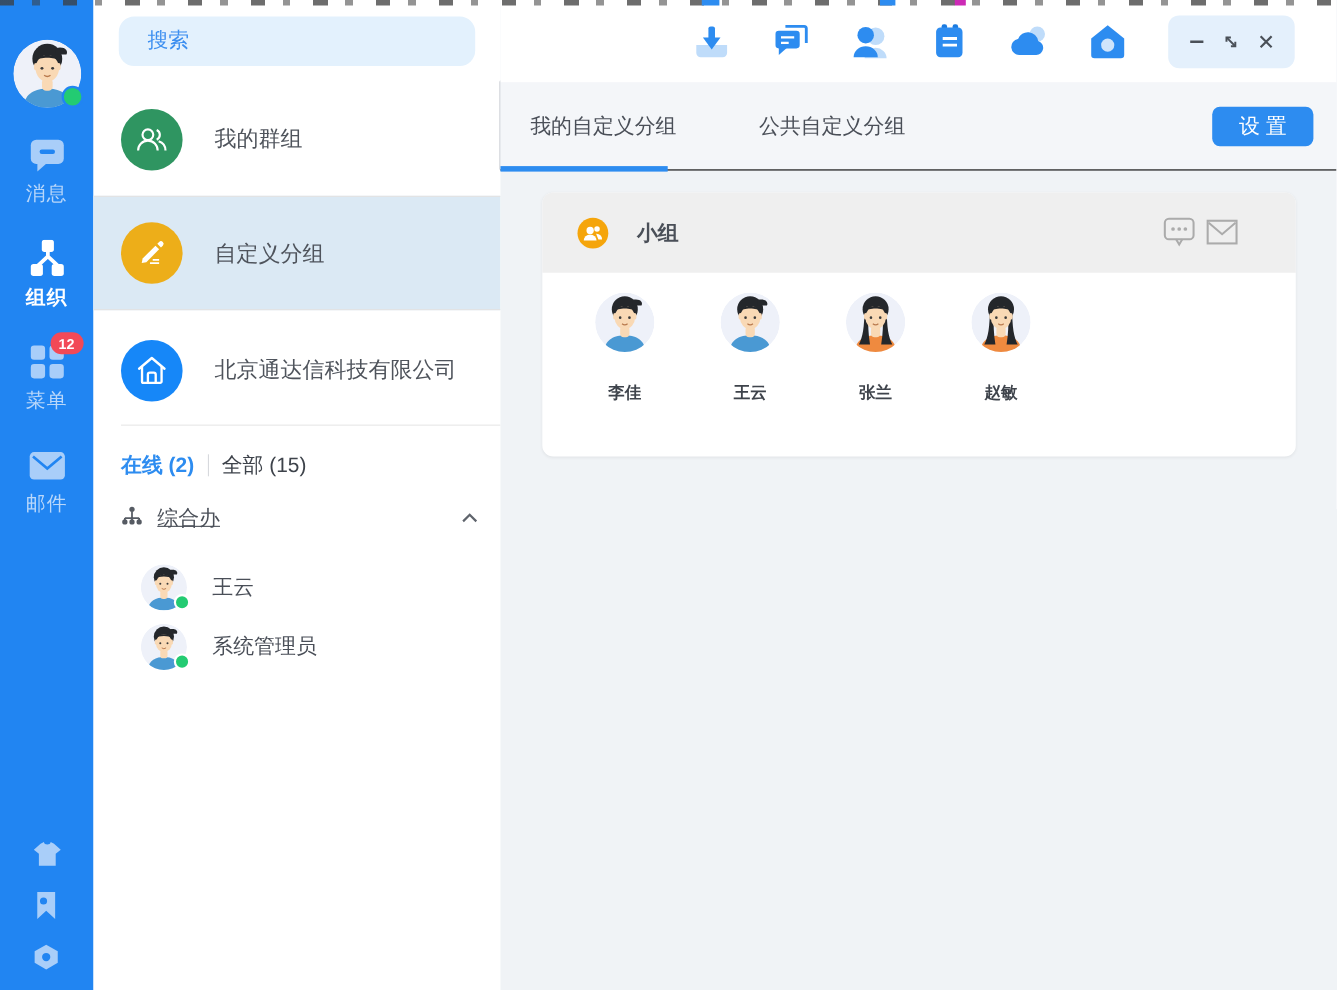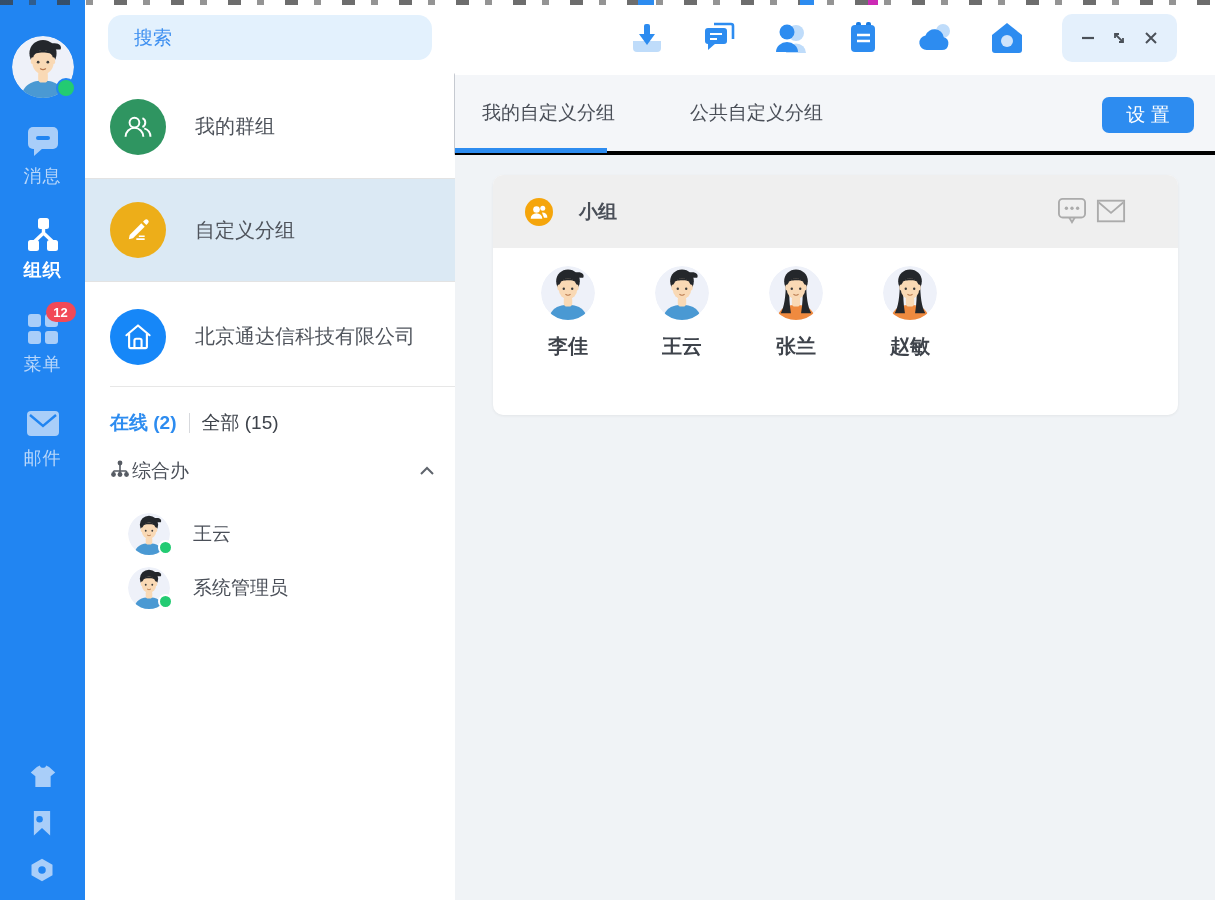--- a/index.html
+++ b/index.html
@@ -39,62 +39,62 @@
   .group-row { position:absolute; left:0; width:100%; height:93px; display:flex; align-items:center; padding-left:25px; cursor:pointer; }
   .group-row.selected { background:var(--selected_row); height:104px; border-top:1px solid #e3e3e3; border-bottom:1px solid #e3e3e3;text-align:right; }
   .group-circle { width:56px; height:56px; border-radius:50%; display:flex; align-items:center; justify-content:center; flex:0 0 auto; }
   .group-label { margin-left:29px; font-size:20px; color:#4f545c; white-space:nowrap; }
   .panel-divider { position:absolute; left:25px; right:0; height:1px; background:#e7e7e7; }
   .counts-row { position:absolute; top:410px; left:25px; display:flex; align-items:center; font-size:19px; }
   .counts-online { color:var(--accent); font-weight:bold; cursor:pointer; }
   .counts-sep { width:1px; height:20px; background:#d7d9dd; margin:0 12px; }
   .counts-all { color:#3e434b; cursor:pointer; }
   .dept-row { position:absolute; top:455px; left:25px; right:20px; height:32px; display:flex; align-items:center; cursor:pointer; }
-  .dept-label { margin-left:2px; font-size:19px; color:#4a4f58; }
+  .dept-label { margin-left:13px; font-size:19px; color:#4a4f58;text-decoration:underline; }
   .dept-chevron { margin-left:auto; display:flex; }
   .member-row { position:absolute; left:0; width:100%; height:52px; display:flex; align-items:center; padding-left:43px; cursor:pointer; }
   .member-ava { position:relative; width:42px; height:42px; flex:0 0 auto; }
   .member-ava .avatar-circle { width:42px; height:42px; }
   .member-dot { position:absolute; right:-3px; bottom:0; width:15px; height:15px; border-radius:50%;
     background:var(--online_green); border:2px solid #fff; }
   .member-name { margin-left:23px; font-size:19px; color:#4a4f58; }
   .panel-scrollthumb { position:absolute; top:73px; left:369px; width:3px; height:82px; background:#c6cad1; border-radius:2px; cursor:pointer; }
 
   
   .main { position:absolute; top:0; left:455px; right:0; height:100%; background:var(--content_bg); }
   .topbar { position:absolute; top:0; left:0; right:0; height:75px; background:#fff;
     display:flex; align-items:center; justify-content:flex-end; gap:38px; padding-right:38px; }
   .tool-ic { width:34px; height:34px; cursor:pointer; flex:0 0 auto; }
   .win-controls { width:115px; height:48px; background:var(--controls_bg); border-radius:10px;
     display:flex; align-items:center; justify-content:space-around; padding:0 10px; flex:0 0 auto; }
   .win-btn { width:18px; height:18px; display:flex; align-items:center; justify-content:center; cursor:pointer; }
 
   .tabbar { position:absolute; top:75px; left:0; right:0; height:80px; background:var(--tabbar_bg);
-    border-bottom:4px solid #000000; display:flex; align-items:center; }
+    border-bottom:1px solid #000000; display:flex; align-items:center; }
   .tab { position:relative; height:100%; display:flex; align-items:center; font-size:19px; color:#4a4f58; cursor:pointer; }
   .tab-1 { padding:0 25px 0 27px; }
   .tab-2 { padding:0 25px; margin-left:25px; }
   .tab-underline { position:absolute; left:0; bottom:-2px; width:152px; height:5px; background:var(--accent); }
   .settings-btn { position:absolute; right:21px; top:22px; width:92px; height:36px; border:none; border-radius:7px;
     background:var(--accent); color:#fff; font-size:19px; cursor:pointer; font-family:inherit; }
 
   .content { position:absolute; top:157px; left:0; right:0; bottom:0;font-weight:bold; }
   .card { position:absolute; top:18px; left:38px; width:685px; height:240px; background:#fff; border-radius:10px;
     box-shadow:0 1px 3px rgba(0,0,0,.06); }
   .card-header { height:73px; background:var(--card_header_bg); border-radius:10px 10px 0 0;
     display:flex; align-items:center; padding:0 52px 0 32px; cursor:pointer; }
   .card-group-circle { width:28px; height:28px; border-radius:50%; background:var(--header_orange);
     display:flex; align-items:center; justify-content:center; flex:0 0 auto; }
   .card-title { margin-left:26px; font-size:19px; color:#4a4f58; }
   .card-actions { margin-left:auto; display:flex; gap:9px; }
   .card-act-ic { width:30px; height:30px; cursor:pointer; }
   .card-body { display:flex; padding:18px 0 0 38px; gap:40px; }
   .card-member { width:74px; display:flex; flex-direction:column; align-items:center; cursor:pointer; }
   .card-member .avatar-circle { width:54px; height:54px; }
-  .card-member-name { margin-top:13px; font-size:20px; color:#3e434b;text-align:right; }
+  .card-member-name { margin-top:28px; font-size:15px; color:#3e434b;text-align:right; }
 
   .avatar-circle { border-radius:50%; overflow:hidden; display:block; }
 </style>
 </head>
 <body>
 
 <div class="app">
 
   <div class="artifact-strip">
     <span class="artifact-chip" style="left:638px;width:16px;background:#2d8cf0;"></span>

